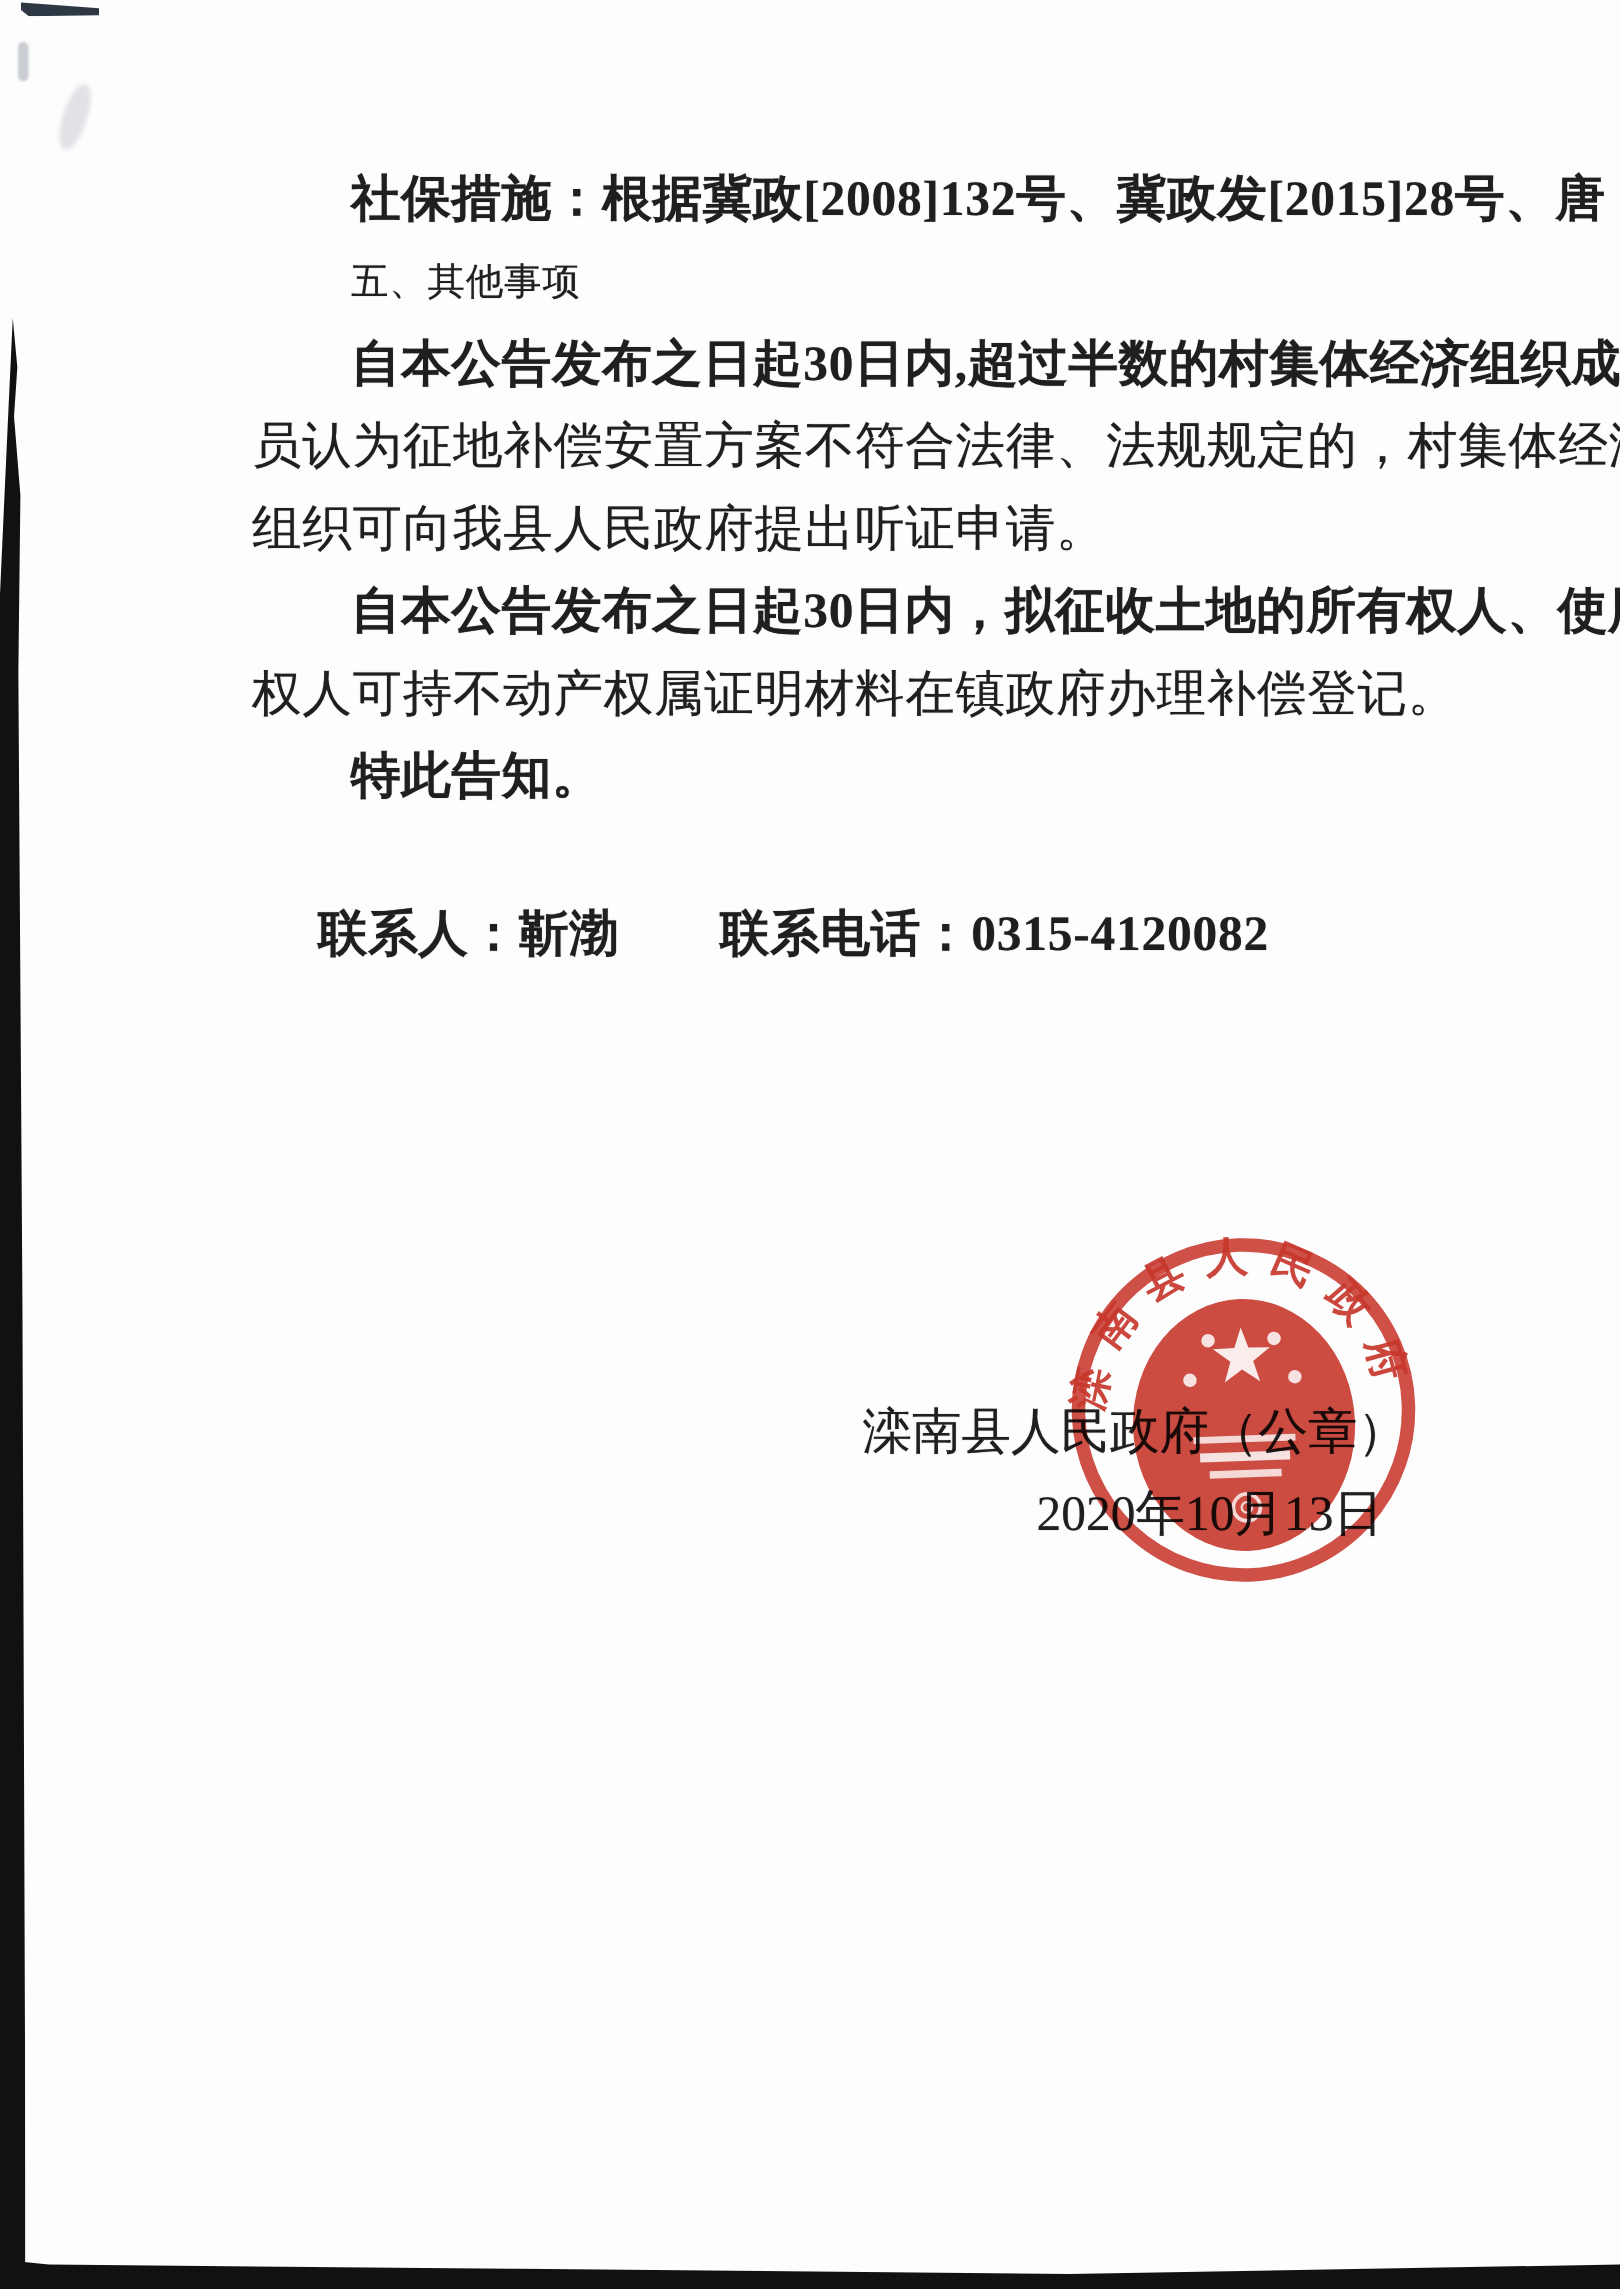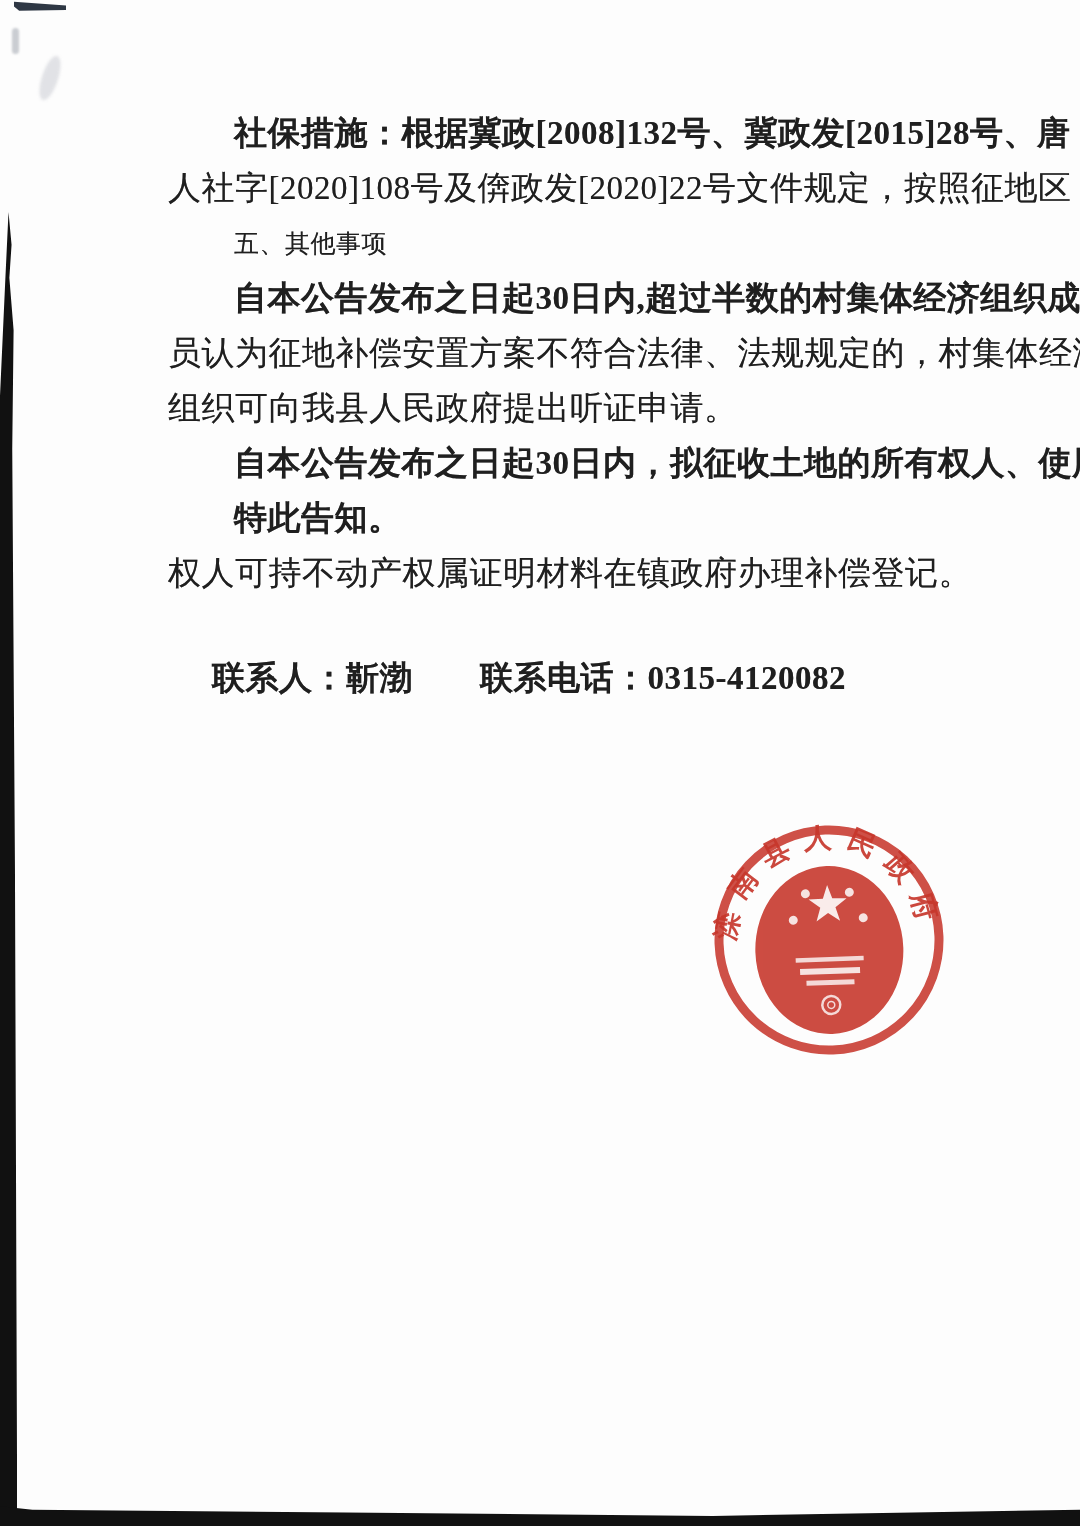--- a/index.html
+++ b/index.html
@@ -99,38 +99,41 @@
 <div class="page">
 
   <div class="smudge-top"></div>
   <div class="smudge-left-1"></div>
   <div class="smudge-left-2"></div>
   <div class="bar-left"></div>
   <div class="bar-bottom"></div>
 
   <div class="content">
     <div class="line indent">社保措施：根据冀政[2008]132号、冀政发[2015]28号、唐</div>
-    <div class="line">人社字[2020]108号及倴政发[2020]22号文件规定，按照征地区</div>
 
     <div class="line indent heading">五、其他事项</div>
 
     <div class="line indent">自本公告发布之日起30日内,超过半数的村集体经济组织成</div>
     <div class="line">员认为征地补偿安置方案不符合法律、法规规定的，村集体经济</div>
     <div class="line">组织可向我县人民政府提出听证申请。</div>
 
     <div class="line indent">自本公告发布之日起30日内，拟征收土地的所有权人、使用</div>
+    <div class="line">权人可持不动产权属证明材料在镇政府办理补偿登记。</div>
+
     <div class="line indent">特此告知。</div>
-
-    <div class="line">权人可持不动产权属证明材料在镇政府办理补偿登记。</div>
 
     <div class="spacer"></div>
 
     <div class="line contact-line">联系人：靳渤　　联系电话：0315-4120082</div>
   </div>
 
+  <div class="signature">
+    <div class="issuer">滦南县人民政府（公章）</div>
+    <div class="date">2020年10月13日</div>
+  </div>
 
   <div class="seal">
     <svg viewBox="0 0 238 238" xmlns="http://www.w3.org/2000/svg">
 
       <circle cx="119" cy="119" r="110" fill="none" stroke="var(--seal-red)" stroke-width="9" opacity="0.88"></circle>
 
       <g opacity="0.9">
         <ellipse cx="119" cy="129" rx="74" ry="84" fill="var(--seal-red)"></ellipse>
 
         <path fill="#ffffff" opacity="0.9" d="M119,64 L123.7,77.5 L138,77.8 L126.6,86.5 L130.8,100.2 L119,92 L107.2,100.2 L111.4,86.5 L100,77.8 L114.3,77.5 Z"></path>

